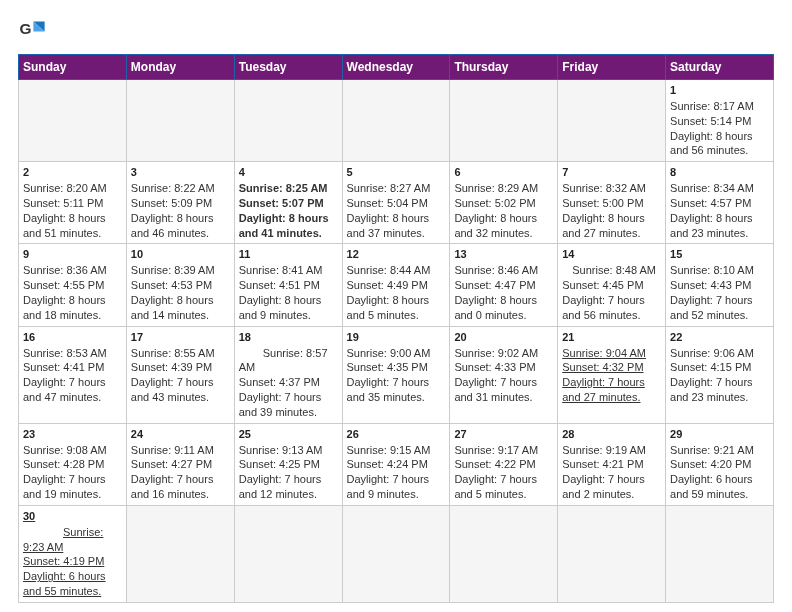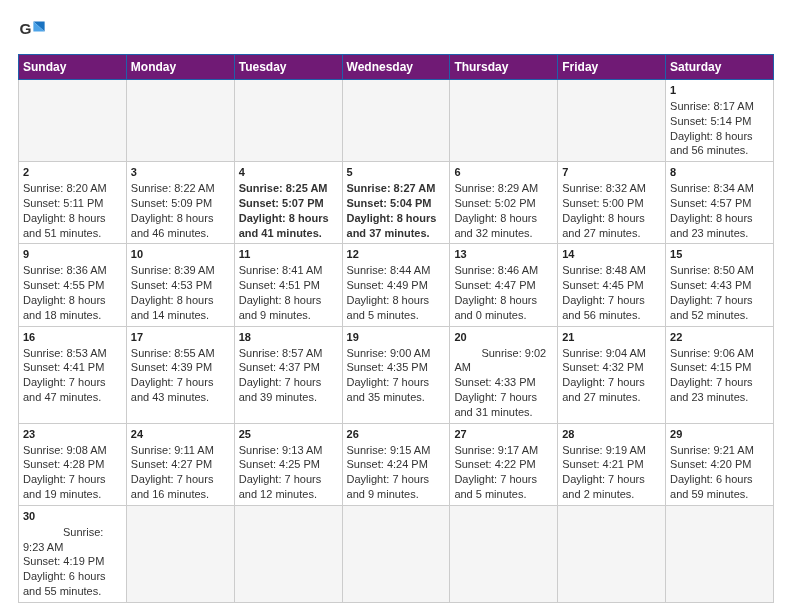--- a/index.html
+++ b/index.html
@@ -77,20 +77,21 @@
       background: #fff;
       font-size: 9.5px;
       color: #333;
       line-height: 1.35;
     }
     .calendar td.empty {
       background: #f5f5f5;
     }
     .calendar td.last-row {
       height: 60px;
+      text-decoration: underline;
     }
     .day-number {
       font-size: 11px;
       font-weight: bold;
       color: #222;
       display: block;
       margin-bottom: 1px;
     }
     .day-info {
       font-size: 11px;
@@ -152,21 +153,21 @@
 Daylight: 8 hours
 and 51 minutes.</span></td>
           <td><span class="day-number">3</span><span class="day-info" style="white-space: pre-line;">Sunrise: 8:22 AM
 Sunset: 5:09 PM
 Daylight: 8 hours
 and 46 minutes.</span></td>
           <td><span class="day-number">4</span><span class="day-info" style="white-space: pre-line; font-weight: bold;">Sunrise: 8:25 AM
 Sunset: 5:07 PM
 Daylight: 8 hours
 and 41 minutes.</span></td>
-          <td><span class="day-number">5</span><span class="day-info" style="white-space: pre-line; font-weight: bold;">Sunrise: 8:27 AM
+          <td><span class="day-number">5</span><span class="day-info" style="white-space: pre-line;">Sunrise: 8:27 AM
 Sunset: 5:04 PM
 Daylight: 8 hours
 and 37 minutes.</span></td>
           <td><span class="day-number">6</span><span class="day-info" style="white-space: pre-line;">Sunrise: 8:29 AM
 Sunset: 5:02 PM
 Daylight: 8 hours
 and 32 minutes.</span></td>
           <td><span class="day-number">7</span><span class="day-info" style="white-space: pre-line;">Sunrise: 8:32 AM
 Sunset: 5:00 PM
 Daylight: 8 hours
@@ -190,51 +191,51 @@
 Daylight: 8 hours
 and 9 minutes.</span></td>
           <td><span class="day-number">12</span><span class="day-info" style="white-space: pre-line;">Sunrise: 8:44 AM
 Sunset: 4:49 PM
 Daylight: 8 hours
 and 5 minutes.</span></td>
           <td><span class="day-number">13</span><span class="day-info" style="white-space: pre-line; margin-top: 13px;">Sunrise: 8:46 AM
 Sunset: 4:47 PM
 Daylight: 8 hours
 and 0 minutes.</span></td>
-          <td><span class="day-number">14</span><span class="day-info" style="white-space: pre-line;">Sunrise: 8:48 AM
+          <td><span class="day-number">14</span><span class="day-info" style="white-space: pre-line; margin-left: 10px;">Sunrise: 8:48 AM
 Sunset: 4:45 PM
 Daylight: 7 hours
 and 56 minutes.</span></td>
-          <td><span class="day-number">15</span><span class="day-info" style="white-space: pre-line;">Sunrise: 8:50 AM
+          <td><span class="day-number">15</span><span class="day-info" style="white-space: pre-line;">Sunrise: 8:10 AM
 Sunset: 4:43 PM
 Daylight: 7 hours
 and 52 minutes.</span></td>
         </tr>
         <tr>
           <td><span class="day-number">16</span><span class="day-info" style="white-space: pre-line;">Sunrise: 8:53 AM
 Sunset: 4:41 PM
 Daylight: 7 hours
 and 47 minutes.</span></td>
           <td><span class="day-number">17</span><span class="day-info" style="white-space: pre-line;">Sunrise: 8:55 AM
 Sunset: 4:39 PM
 Daylight: 7 hours
 and 43 minutes.</span></td>
-          <td><span class="day-number">18</span><span class="day-info" style="white-space: pre-line;">Sunrise: 8:57 AM
+          <td><span class="day-number">18</span><span class="day-info" style="white-space: pre-line; margin-left: 24px;">Sunrise: 8:57 AM
 Sunset: 4:37 PM
 Daylight: 7 hours
 and 39 minutes.</span></td>
           <td><span class="day-number">19</span><span class="day-info" style="white-space: pre-line;">Sunrise: 9:00 AM
 Sunset: 4:35 PM
 Daylight: 7 hours
 and 35 minutes.</span></td>
-          <td><span class="day-number">20</span><span class="day-info" style="white-space: pre-line; margin-left: 27px;">Sunrise: 9:02 AM
+          <td><span class="day-number">20</span><span class="day-info" style="white-space: pre-line;">Sunrise: 9:02 AM
 Sunset: 4:33 PM
 Daylight: 7 hours
 and 31 minutes.</span></td>
-          <td><span class="day-number">21</span><span class="day-info" style="white-space: pre-line;">Sunrise: 9:04 AM
+          <td><span class="day-number">21</span><span class="day-info" style="white-space: pre-line; text-decoration: underline;">Sunrise: 9:04 AM
 Sunset: 4:32 PM
 Daylight: 7 hours
 and 27 minutes.</span></td>
           <td><span class="day-number">22</span><span class="day-info" style="white-space: pre-line;">Sunrise: 9:06 AM
 Sunset: 4:15 PM
 Daylight: 7 hours
 and 23 minutes.</span></td>
         </tr>
         <tr>
           <td><span class="day-number">23</span><span class="day-info" style="white-space: pre-line;">Sunrise: 9:08 AM

